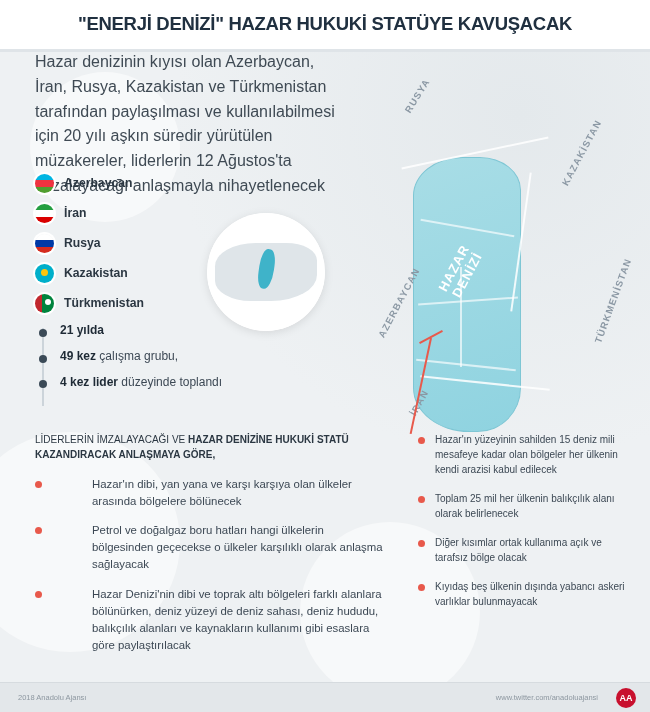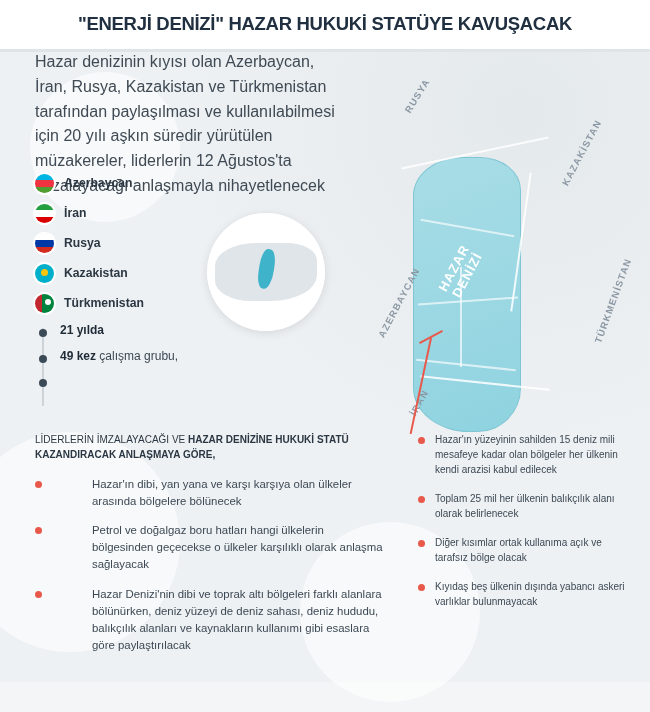--- a/index.html
+++ b/index.html
@@ -243,20 +243,21 @@
     <div class="stat-row">
       <span class="stat-dot"></span>
       <span class="stat-text"><b>21 yılda</b><span></span></span>
     </div>
     <div class="stat-row">
       <span class="stat-dot"></span>
       <span class="stat-text"><b>49 kez</b><span> çalışma grubu,</span></span>
     </div>
     <div class="stat-row">
       <span class="stat-dot"></span>
+      <span class="stat-text"><b>4 kez lider</b><span> düzeyinde toplandı</span></span>
     </div>
   </div>
 
   <div id="inset">
     <div id="inset-land"></div>
     <div id="inset-sea"></div>
     <div id="inset-ring"></div>
   </div>
 
   <div id="map">
@@ -314,14 +315,19 @@
     <div class="bl-bullet">
       <span class="bl-dot"></span>
       <span class="bl-text">Petrol ve doğalgaz boru hatları hangi ülkelerin bölgesinden geçecekse o ülkeler karşılıklı olarak anlaşma sağlayacak</span>
     </div>
     <div class="bl-bullet">
       <span class="bl-dot"></span>
       <span class="bl-text">Hazar Denizi'nin dibi ve toprak altı bölgeleri farklı alanlara bölünürken, deniz yüzeyi de deniz sahası, deniz hududu, balıkçılık alanları ve kaynakların kullanımı gibi esaslara göre paylaştırılacak</span>
     </div>
   </div>
 
+  <div id="footer">
+    <div id="footer-left">2018 Anadolu Ajansı</div>
+    <div id="footer-right">www.twitter.com/anadoluajansi</div>
+    <div id="aa-logo">AA</div>
+  </div>
 
 </div>
 
 </body></html>

